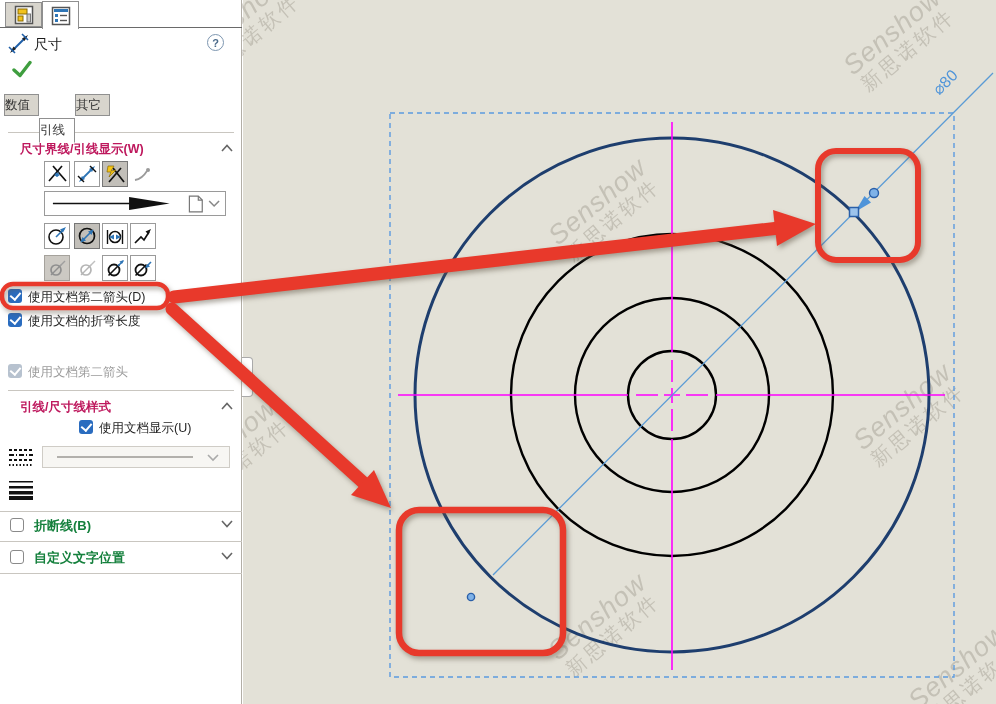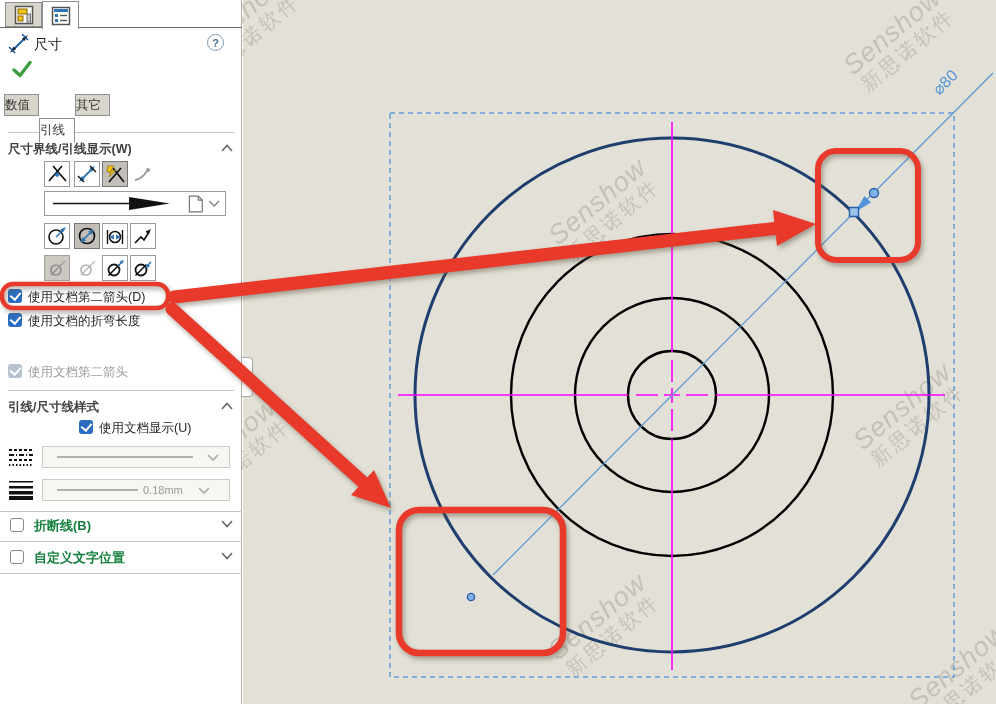--- a/index.html
+++ b/index.html
@@ -17,21 +17,21 @@
   .pm-tab.inactive { background:#d8d5cd; }
   .pm-tab.active { top:1px; height:28px; background:#fff; border-bottom:none; z-index:3; }
   .ptitle { font-size:14px; color:#1a1a1a; }
   .help { width:17px; height:17px; border:1.5px solid #7d96b0; border-radius:50%;
           color:#4a6a8a; font-size:11px; font-weight:bold; display:flex; align-items:center; justify-content:center; }
   .seg-tab { position:absolute; top:94px; height:22px; border:1px solid #909090; background:#d8d5cd;
              font-size:12.5px; color:#333; display:flex; align-items:center; justify-content:flex-start; }
   .seg-tab.active { background:#fff; height:25px; border-bottom-color:#fff; z-index:2; }
   .divider { position:absolute; left:8px; width:226px; height:1px; background:#c9c6c0; }
   .divider.full { left:0; width:242px; }
-  .sechead { position:absolute; left:8px; font-size:12.5px; font-weight:bold; color:#404040; }
+  .sechead { position:absolute; left:20px; font-size:12.5px; font-weight:bold; color:#be185d; }
   .ibtn { position:absolute; width:26px; height:26px; border:1px solid #9a9a9a; background:#fff;
           display:flex; align-items:center; justify-content:center; }
   .ibtn.sel { background:#c2bfb9; border-color:#767676; }
   .ibtn.dis-sel { background:#ccc9c3; border-color:#a5a29c; }
   .iglyph { position:absolute; width:26px; height:26px; display:flex; align-items:center; justify-content:center; }
   .combo { position:absolute; border:1px solid #9a9a9a; background:#fff; display:flex; align-items:center; }
   .combo.dis { background:#f7f6f3; border-color:#cfccc6; }
   .cbrow { position:absolute; display:flex; gap:6px; }
   .cb { width:14px; height:14px; border-radius:3px; background:#2a6cbf; position:relative; flex:0 0 auto; }
   .cb::after { content:""; position:absolute; left:3.5px; top:1px; width:5px; height:8px;
@@ -317,29 +317,20 @@
         <polyline points="165,8 170,13 175,8" fill="none" stroke="#aaa" stroke-width="1.6"></polyline>
       </svg>
     </div>
 
     <svg class="abs" style="left:8px; top:480px;" width="26" height="20" viewBox="0 0 26 20">
       <rect x="1" y="1" width="24" height="1.5" fill="#111"></rect>
       <rect x="1" y="6" width="24" height="2.5" fill="#111"></rect>
       <rect x="1" y="11" width="24" height="3.5" fill="#111"></rect>
       <rect x="1" y="16" width="24" height="4" fill="#111"></rect>
     </svg>
-    <div class="combo dis" style="left:42px; top:479px; width:188px; height:22px;">
-      <svg width="100" height="20" viewBox="0 0 100 20">
-        <line x1="14" y1="10" x2="95" y2="10" stroke="#9b9995" stroke-width="1.6"></line>
-      </svg>
-      <span style="font-size:11px; color:#9b9995;">0.18mm</span>
-      <svg width="36" height="20" viewBox="0 0 36 20">
-        <polyline points="16,8 21,13 26,8" fill="none" stroke="#aaa" stroke-width="1.6"></polyline>
-      </svg>
-    </div>
 
     <div class="divider full" style="top:511px;"></div>
 
     <div class="cbrow" style="left:10px; top:518px;">
       <span class="cb empty"></span>
     </div>
     <div class="abs boldlabel" style="left:34px; top:517px;">折断线(B)</div>
     <svg class="chev" style="left:221px; top:520px;" width="12" height="8" viewBox="0 0 12 8">
       <polyline points="1,1 6,6.5 11,1" fill="none" stroke="#666" stroke-width="1.6"></polyline>
       </svg>

